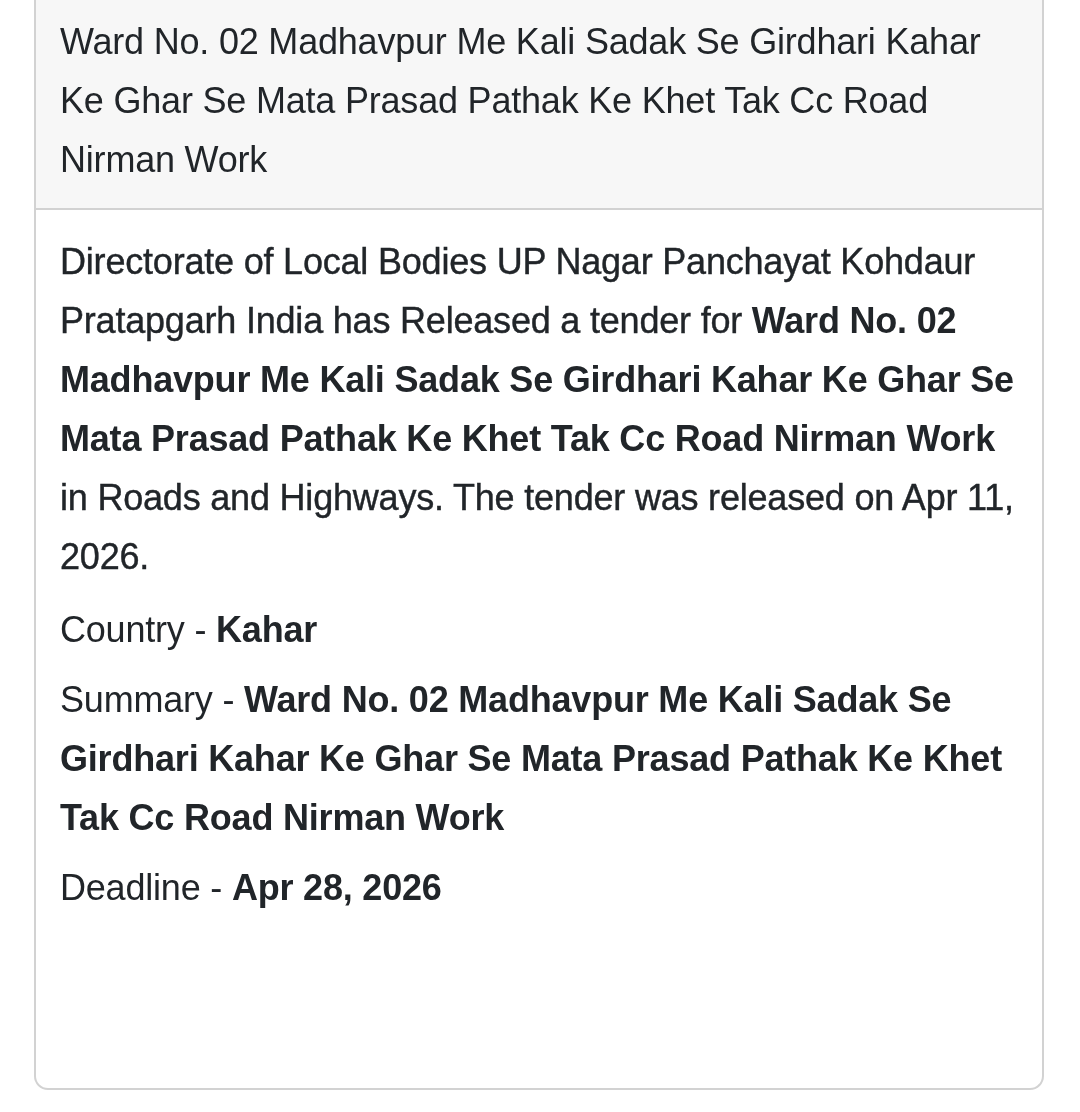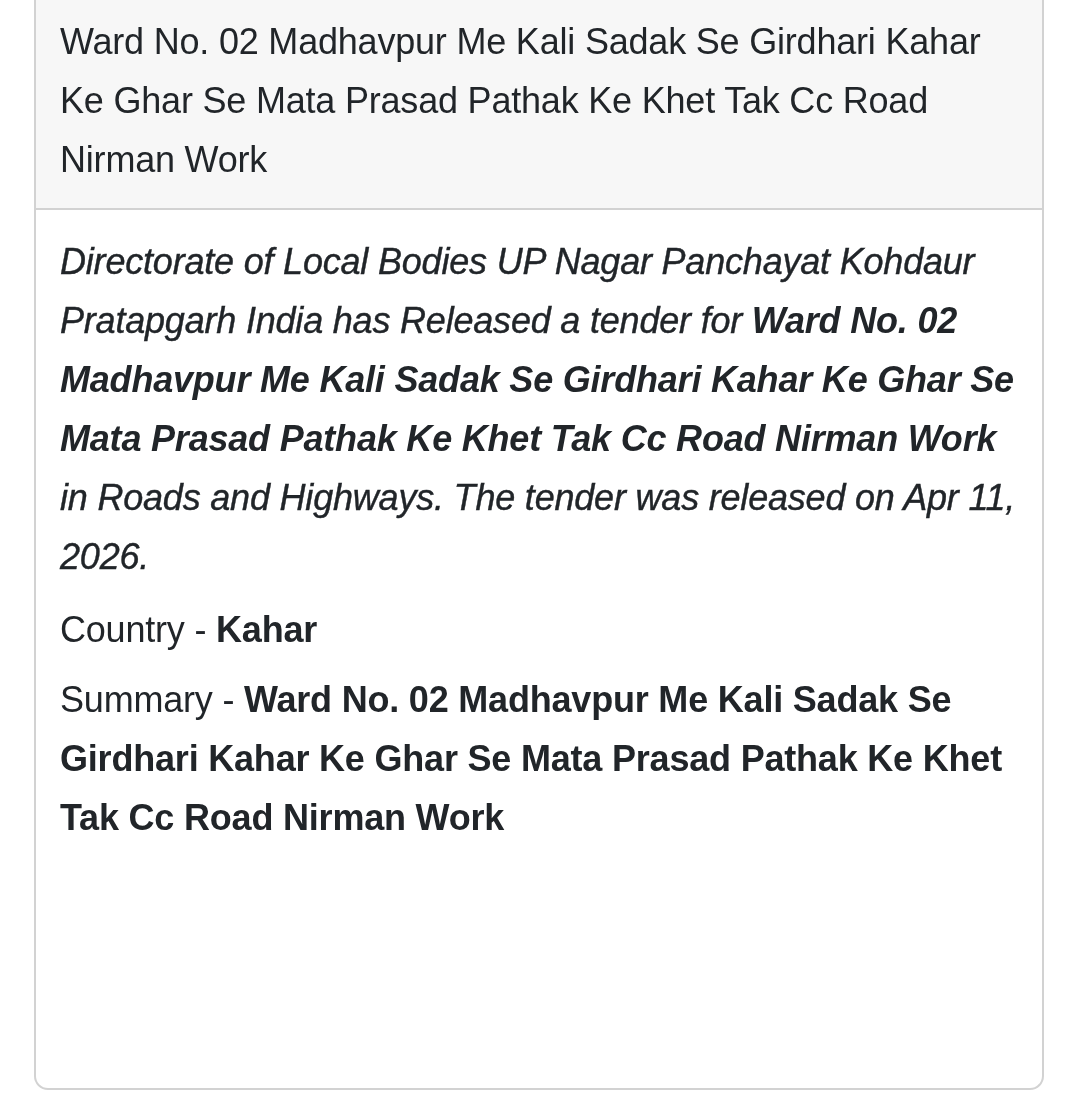--- a/index.html
+++ b/index.html
@@ -19,21 +19,21 @@
     padding: 18px 24px 24px 24px; height: 220px; box-sizing: border-box;
     padding-top: 22px;
   }
   .card-header .title {
     font-size: 36px; line-height: 59px; color: #212529; font-weight: 400;
     letter-spacing: -0.2px;
   }
   .card-body { padding: 22px 24px 0 24px; }
   .desc {
     font-size: 36px; line-height: 59px; color: #212529; font-weight: 400;
-    margin: 0 0 14px 0; letter-spacing: -0.2px; font-style: italic;
+    margin: 0 0 14px 0; letter-spacing: -0.2px;
     -webkit-text-stroke: 0.4px #212529;
   }
   .desc b { font-weight: 700; -webkit-text-stroke: 0; }
   .field {
     font-size: 36px; line-height: 59px; margin: 0 0 11px 0; letter-spacing: -0.2px;
   }
   .field .label { font-weight: 400; }
   .field .value { font-weight: 700; }
 </style>
 </head>
@@ -45,14 +45,17 @@
   </div>
   <div class="card-body">
     <p class="desc"><span>Directorate of Local Bodies UP Nagar Panchayat Kohdaur Pratapgarh India has Released a tender for </span><b>Ward No. 02 Madhavpur Me Kali Sadak Se Girdhari Kahar Ke Ghar Se Mata Prasad Pathak Ke Khet Tak Cc Road Nirman Work</b><span> in Roads and Highways. The tender was released on Apr 11, 2026.</span></p>
 
     <div class="field">
       <span class="label">Country - </span><span class="value">Kahar</span>
     </div>
     <div class="field">
       <span class="label">Summary - </span><span class="value">Ward No. 02 Madhavpur Me Kali Sadak Se Girdhari Kahar Ke Ghar Se Mata Prasad Pathak Ke Khet Tak Cc Road Nirman Work</span>
     </div>
+    <div class="field">
+      <span class="label">Deadline - </span><span class="value">Apr 28, 2026</span>
+    </div>
   </div>
 </div>
 
 </body></html>

